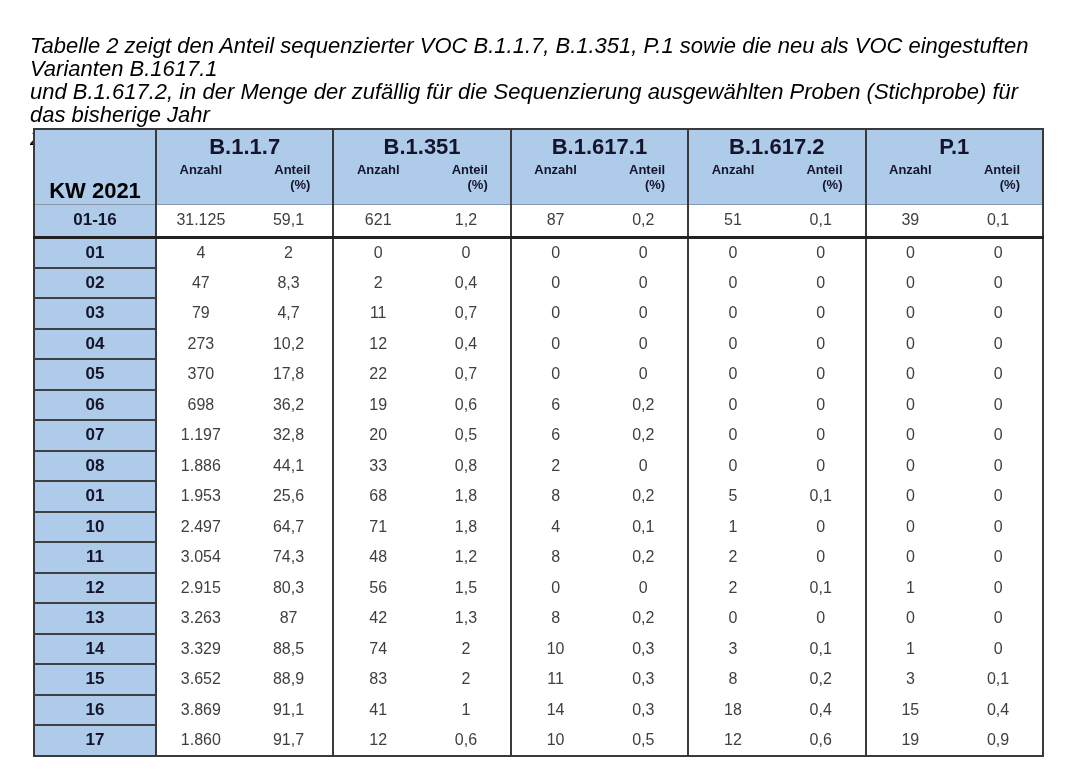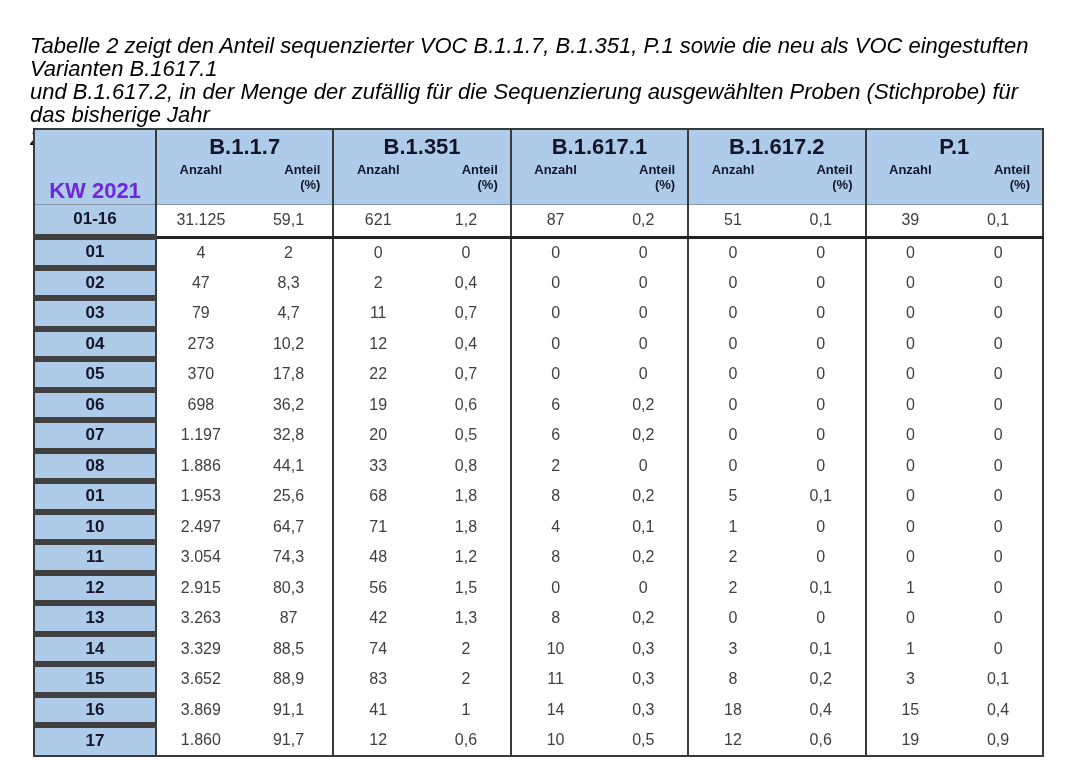--- a/index.html
+++ b/index.html
@@ -49,48 +49,48 @@
   }
   tr.variant-row th {
     font-size: 22px;
     font-weight: bold;
     height: 28px;
     vertical-align: bottom;
     padding-top: 4px;
   }
   th.kw-head {
     background: #aecbea;
-    color: #6d28d9;
+    color: #000000;
     font-size: 19px;
     font-weight: bold;
     vertical-align: bottom;
     padding-bottom: 8px;
     border-bottom: 1px solid #8a97ab;
   }
   tr.sub-row th {
     font-size: 13px;
     font-weight: bold;
     height: 44px;
     vertical-align: top;
     padding-top: 2px;
     border-bottom: 1px solid #8a97ab;
   }
   tr.sub-row th.ant-h {
     text-align: right;
-    padding-right: 12px;
+    padding-right: 22px;
     line-height: 15px;
   }
   tr.sub-row th.anz-h { text-align: center; }
   
   tbody th.kw-cell {
     background: #aecbea;
     color: #14142b;
     font-size: 17px;
     font-weight: bold;
-    border-top: 6px solid #404040;
+    border-top: 2px solid #404040;
   }
   tbody td {
     background: #ffffff;
     color: #3f3f3f;
     font-size: 16px;
   }
   tbody tr { height: 30.5px; }
   tbody tr.summary { height: 33px; padding-left: 40px; }
   tbody tr.summary th.kw-cell { border-top: none; }
   tbody tr.summary td, tbody tr.summary th {

